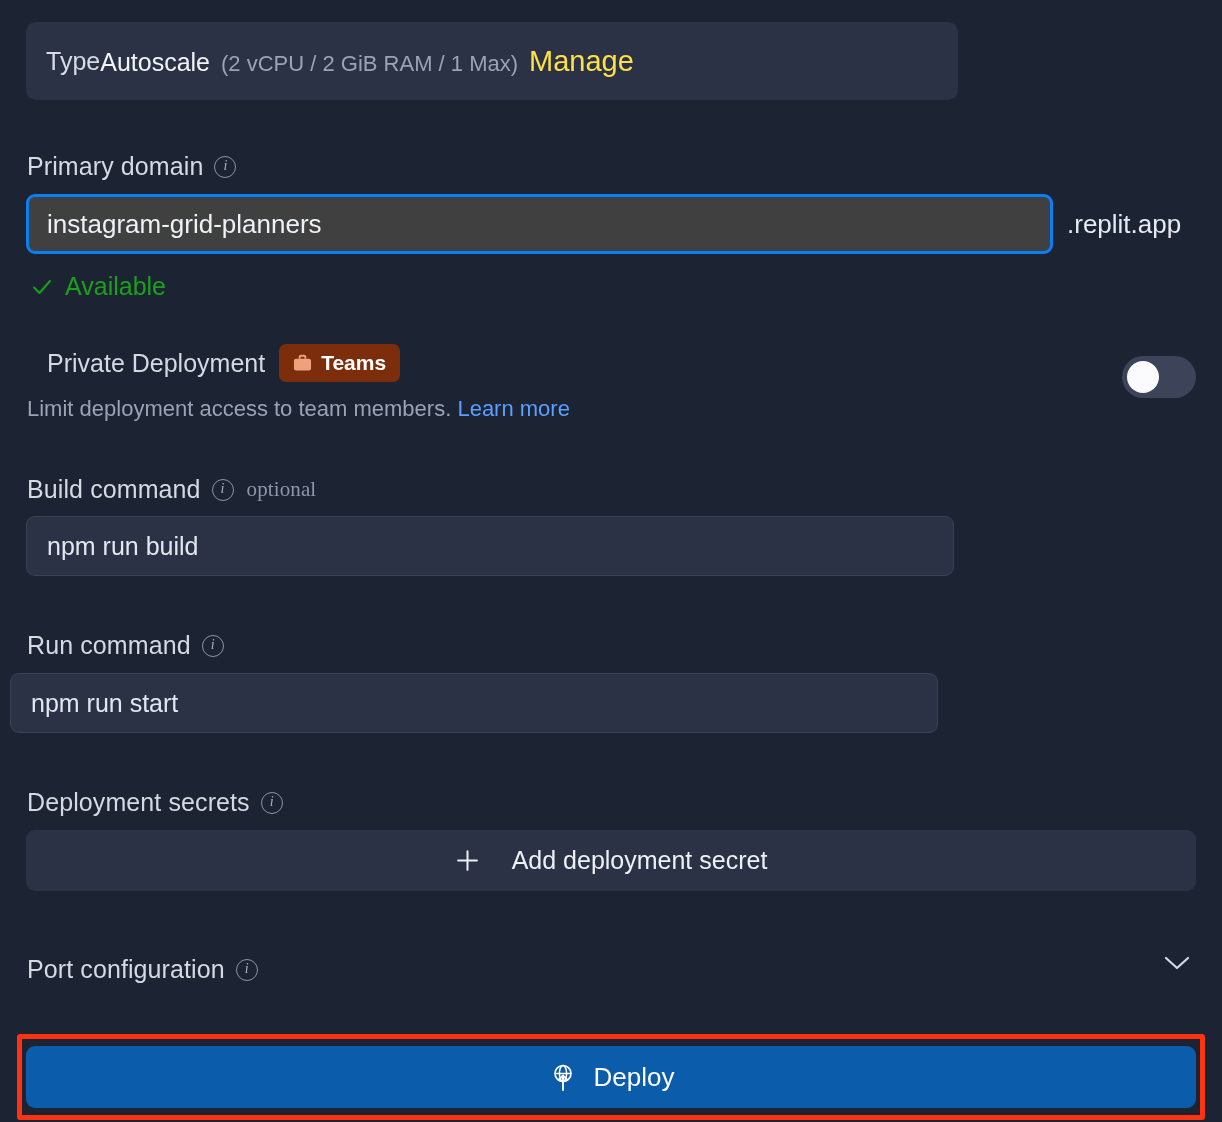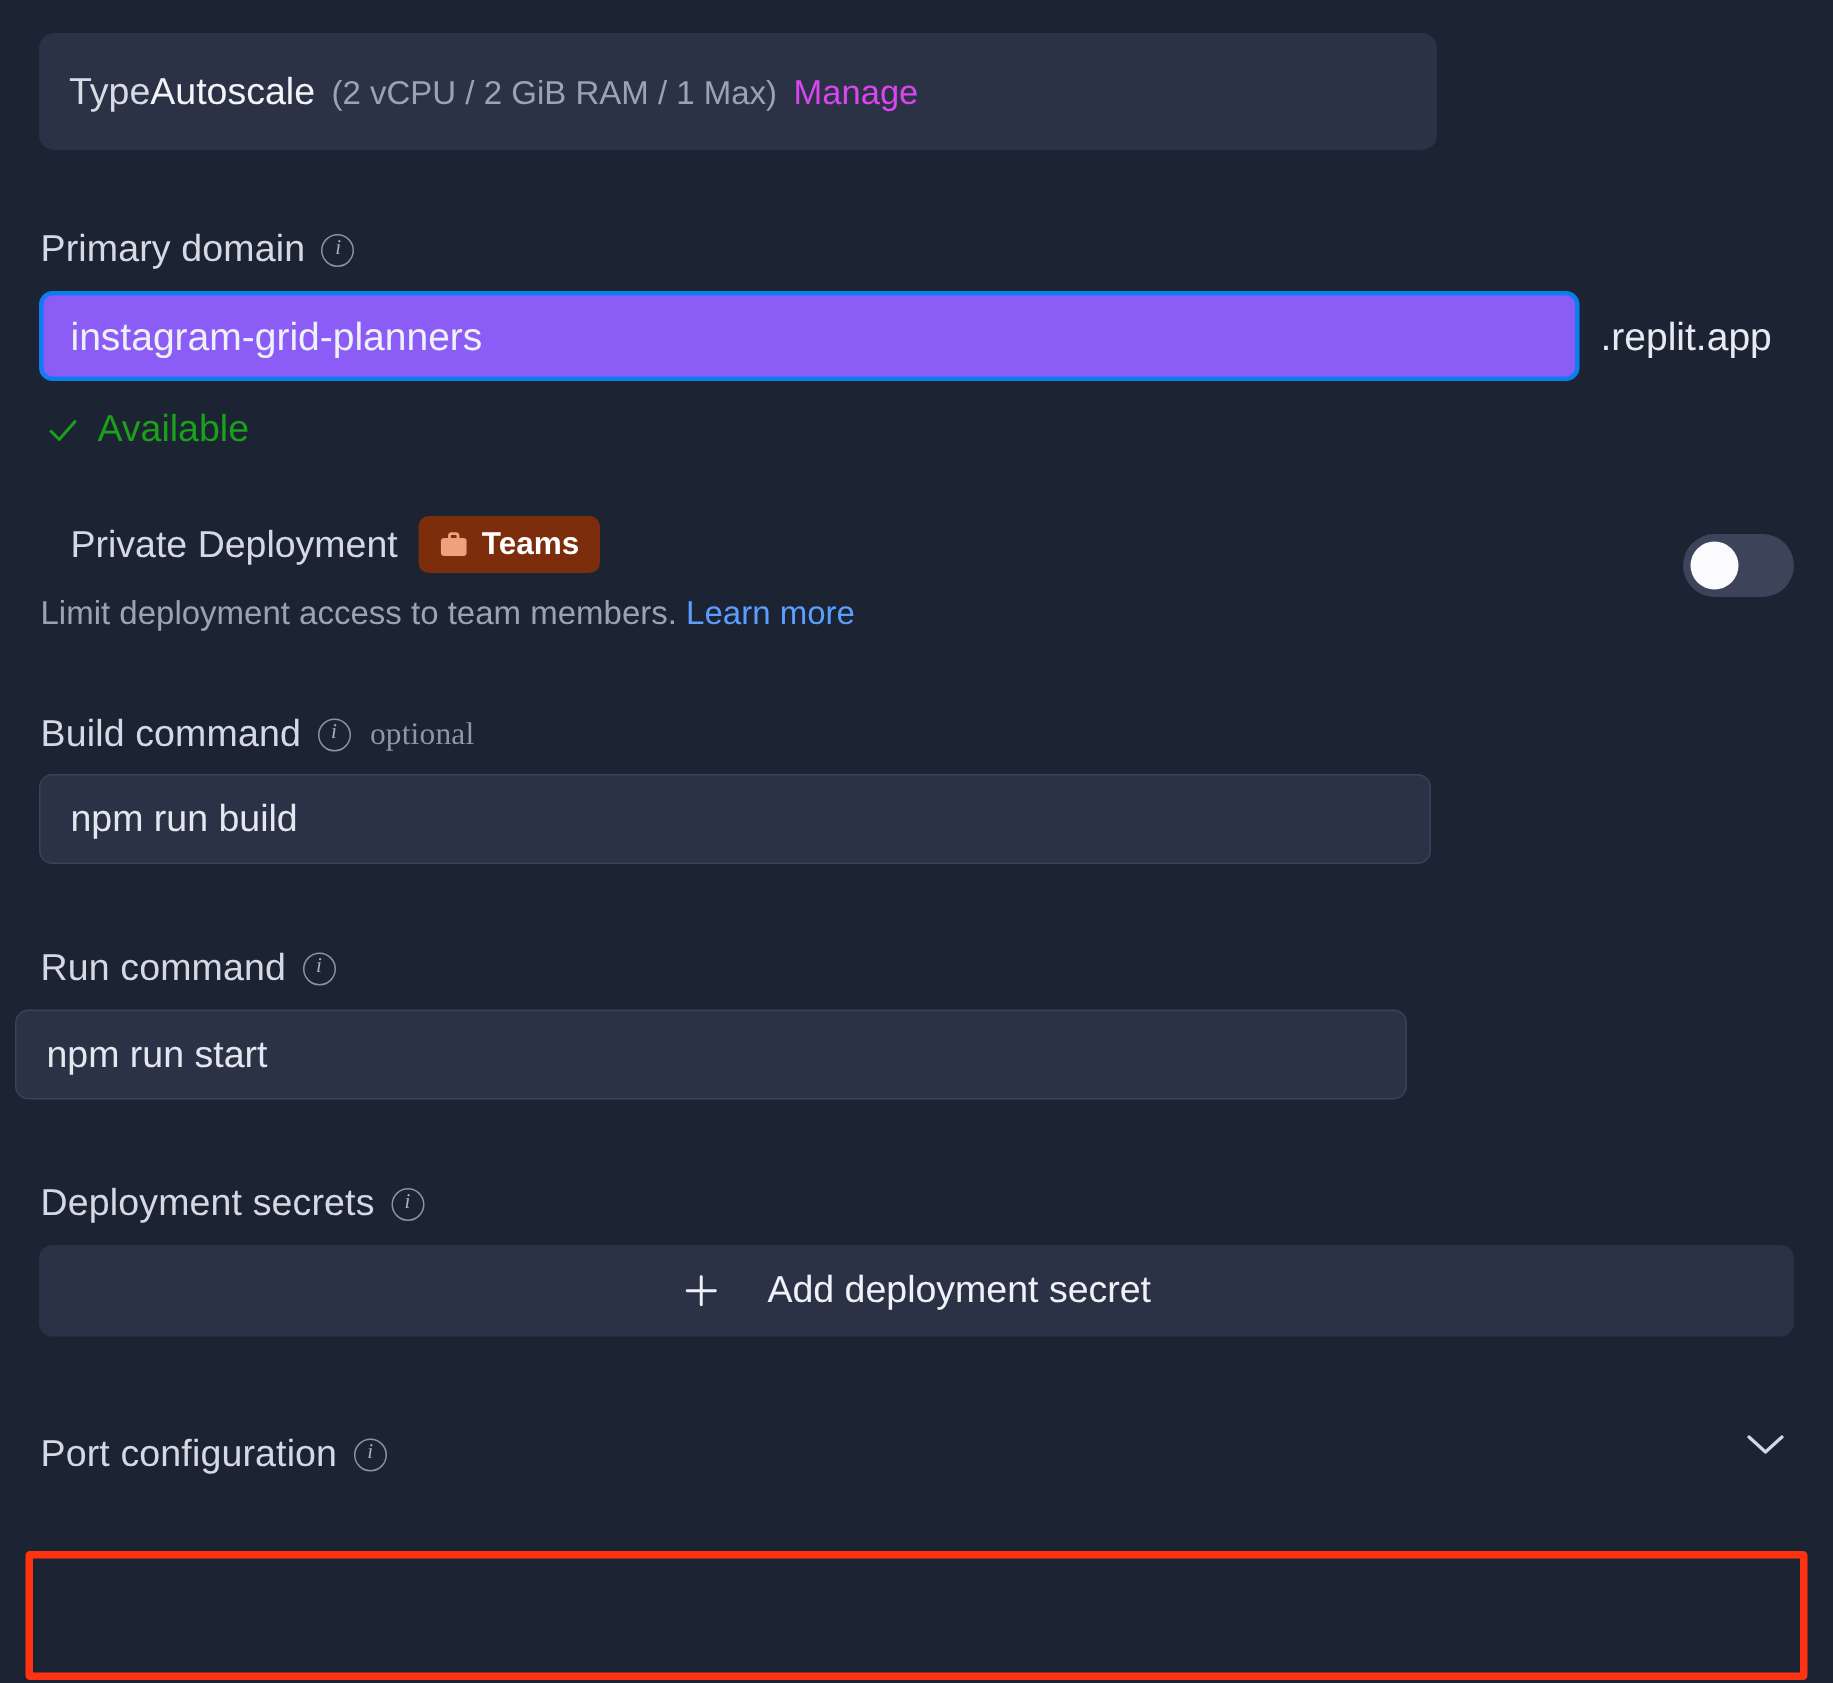--- a/index.html
+++ b/index.html
@@ -80,22 +80,22 @@
   }
   .type-value {
     color: #f2f4f8;
     font-size: 25px;
   }
   .type-spec {
     color: #9aa2b4;
     font-size: 22px;
   }
   .manage-link {
-    color: #d946ef;
-    font-size: 23px;
+    color: #fde047;
+    font-size: 29px;
     cursor: pointer;
     text-decoration: none;
   }
 
   
   .primary-domain-label {
     position: absolute;
     left: 27px;
     top: 139px;
   }
@@ -105,21 +105,21 @@
     left: 26px;
     top: 194px;
     width: 1170px;
     display: flex;
     align-items: center;
     gap: 14px;
   }
   .domain-input {
     width: 1027px;
     height: 60px;
-    background: #8b5cf6;
+    background: #404040;
     border: 3px solid #0d7df2;
     border-radius: 9px;
     color: #eef1f6;
     font-size: 26px;
     font-family: "Liberation Sans", sans-serif;
     padding: 0 18px;
     outline: none;
     caret-color: #ffffff;
   }
   .domain-suffix {
@@ -397,14 +397,23 @@
       <span class="info-icon">
           <span>i</span>
         </span>
     </div>
     <svg class="chevron-icon" viewBox="0 0 30 18" fill="none">
       <path d="M4 4 L15 14 L26 4" stroke="#d4d9e3" stroke-width="2.2" stroke-linecap="round" stroke-linejoin="round"></path>
     </svg>
   </div>
 
   <div class="deploy-highlight"></div>
+  <button class="deploy-btn">
+    <svg class="deploy-icon" viewBox="0 0 30 30" fill="none">
+      <circle cx="15" cy="11.5" r="8" stroke="#ffffff" stroke-width="1.7"></circle>
+      <ellipse cx="15" cy="11.5" rx="3.6" ry="8" stroke="#ffffff" stroke-width="1.5"></ellipse>
+      <path d="M7.2 11.5 H22.8" stroke="#ffffff" stroke-width="1.5"></path>
+      <path d="M15 28 V13.5 M15 13.5 L10.6 18 M15 13.5 L19.4 18" stroke="#ffffff" stroke-width="1.9" stroke-linecap="round" stroke-linejoin="round"></path>
+    </svg>
+    <span>Deploy</span>
+  </button>
 
 </div>
 
 </body></html>

